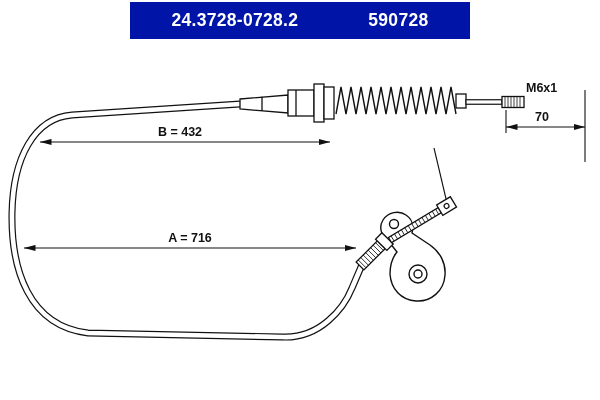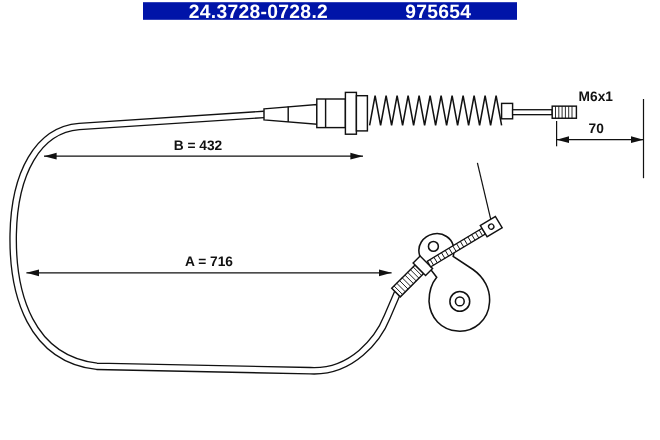--- a/index.html
+++ b/index.html
@@ -1,32 +1,32 @@
 <!DOCTYPE html>
 <html><head>
 <meta charset="utf-8">
 <style>
   html,body{margin:0;padding:0;background:#fff;}
   .stage{position:relative;width:600px;height:400px;background:#fff;overflow:hidden;
          font-family:"Liberation Sans",sans-serif;}
-  .header-bar{position:absolute;top:2px;left:130px;width:340px;height:16px;
+  .header-bar{position:absolute;top:2px;left:130px;width:340px;height:37px;
               background:#0014A8;color:#fff;display:flex;align-items:center;
               justify-content:center;gap:70px;font-weight:700;font-size:17.5px;
               letter-spacing:.3px;font-family:"Liberation Sans",sans-serif;}
   svg{position:absolute;top:0;left:0;}
   .lbl{font-family:"Liberation Sans",sans-serif;font-weight:700;font-size:12.5px;fill:#111;}
 </style>
 </head>
 <body>
 
 <div class="stage">
 
   <div class="header-bar">
     <span>24.3728-0728.2</span>
-    <span>975654</span>
+    <span>590728</span>
   </div>
 
   <svg width="600" height="400" viewBox="0 0 600 400">
     <defs>
       <marker id="aE" markerUnits="userSpaceOnUse" markerWidth="12" markerHeight="7" viewBox="0 0 12 7" refX="11.5" refY="3.5" orient="auto">
         <path d="M0,0.4 L11.5,3.5 L0,6.6 Z" fill="#111"></path>
       </marker>
       <marker id="aS" markerUnits="userSpaceOnUse" markerWidth="12" markerHeight="7" viewBox="0 0 12 7" refX="0.5" refY="3.5" orient="auto">
         <path d="M12,0.4 L0.5,3.5 L12,6.6 Z" fill="#111"></path>
       </marker>

